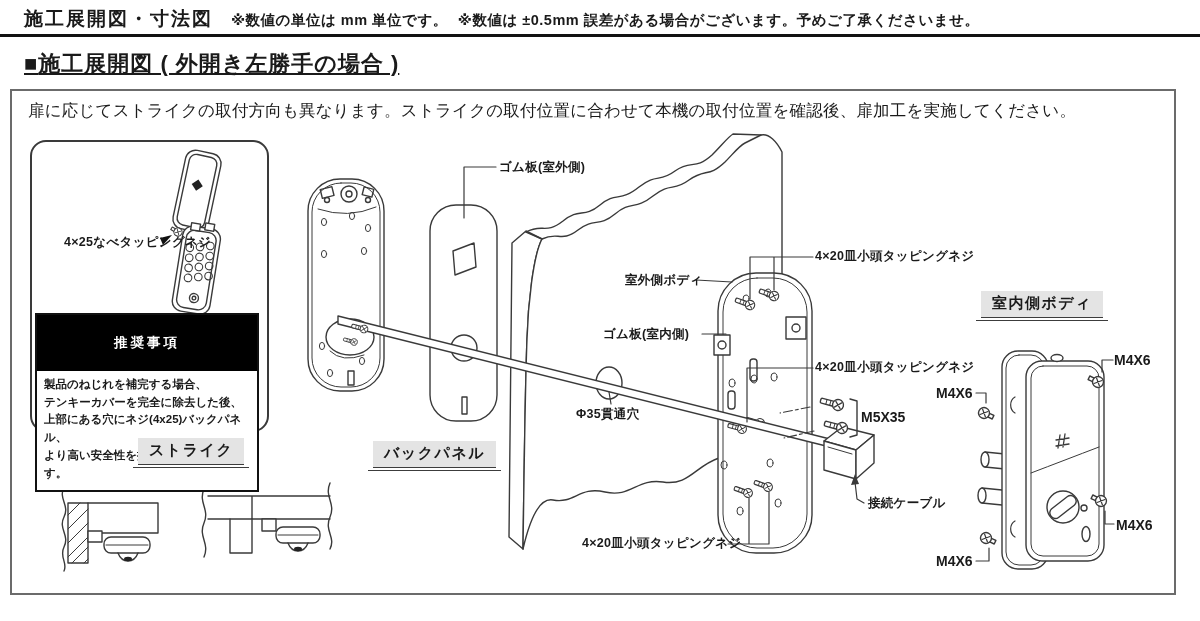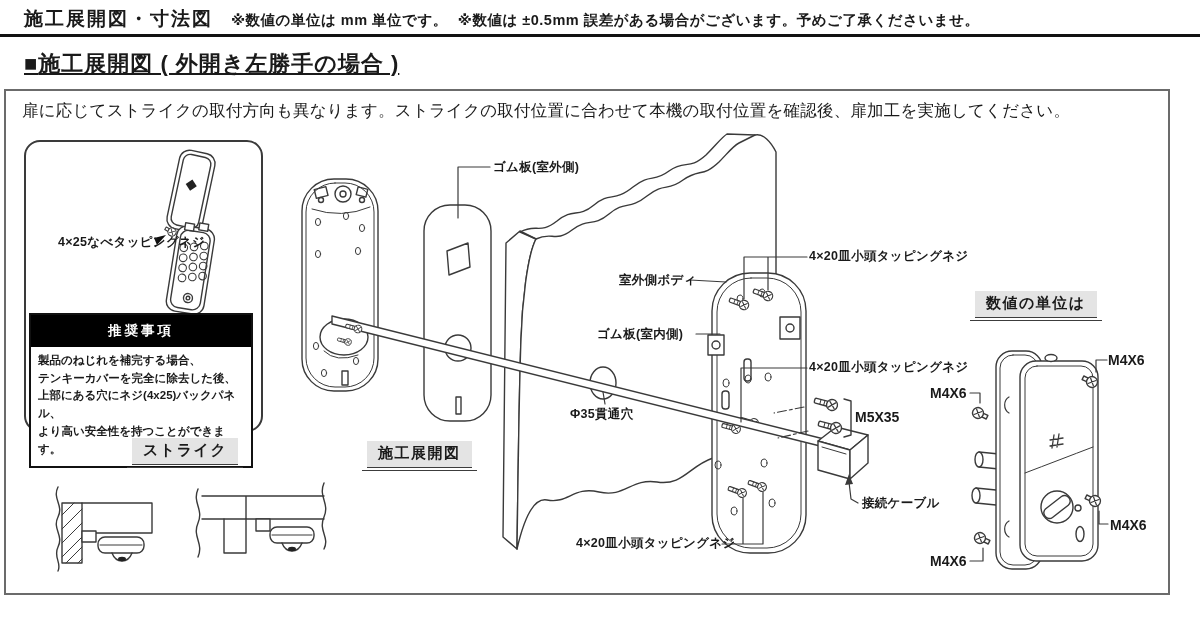--- a/index.html
+++ b/index.html
@@ -4,26 +4,26 @@
 <style>
   html,body{margin:0;padding:0;background:#fff;}
   body{width:1200px;height:621px;color:#1a1a1a;
        font-family:"Liberation Sans","DejaVu Sans",sans-serif;overflow:hidden;}
   .hdr{display:flex;align-items:baseline;padding:8px 14px 0 24px;}
   .title{font-size:19px;font-weight:bold;letter-spacing:2px;margin:0;line-height:1.2;}
   .notes{margin-left:18px;font-size:14.5px;font-weight:bold;letter-spacing:.5px;white-space:nowrap;}
   .notes span{margin-right:10px;text-align:right;}
   .rule{border:0;border-top:3px solid #111;margin:3px 0 0 0;}
   .sect{font-size:22px;font-weight:bold;letter-spacing:1px;margin:12px 0 10px 24px;text-decoration:underline;}
-  .dbox{position:relative;width:1162px;height:502px;margin-left:4px;border:2px solid #6b6b6b;background:#fff;}
+  .dbox{position:relative;width:1162px;height:502px;margin-left:10px;border:2px solid #6b6b6b;background:#fff;}
   .art{position:absolute;left:0;top:0;width:1162px;height:502px;}
   .instr{position:absolute;left:16px;top:9px;font-size:16.5px;letter-spacing:.2px;white-space:nowrap;z-index:3;}
   .inset{position:absolute;left:18px;top:49px;width:235px;height:288px;border:2px solid #3a3a3a;border-radius:16px;z-index:1;}
   .rec{position:absolute;left:23px;top:222px;width:220px;border:2px solid #111;background:#fff;z-index:4;}
-  .rec-h{background:#000;color:#fff;text-align:center;font-size:13.5px;font-weight:bold;letter-spacing:3px;padding:7px 0;}
+  .rec-h{background:#000;color:#fff;text-align:center;font-size:13.5px;font-weight:bold;letter-spacing:3px;padding:19px 0;}
   .rec-b{padding:5px 7px 7px;font-size:11.5px;font-weight:bold;line-height:1.55;}
   .lbl{position:absolute;font-size:12.5px;font-weight:bold;letter-spacing:.3px;white-space:nowrap;z-index:4;}
   .lbl.en{font-size:14px;letter-spacing:0;}
   .chip{position:absolute;background:#e4e4e4;font-size:15px;font-weight:bold;letter-spacing:1.5px;
         padding:3px 11px 4px;border-bottom:1px solid #3c3c3c;white-space:nowrap;z-index:4;}
   .chip::after{content:"";position:absolute;left:-5px;right:-5px;bottom:-4px;border-bottom:1px solid #3c3c3c;}
 </style>
 </head>
 <body>
 
@@ -261,22 +261,22 @@
     <div class="rec-b">
       <div>製品のねじれを補完する場合、</div>
       <div>テンキーカバーを完全に除去した後、</div>
       <div>上部にある穴にネジ(4x25)バックパネル、</div>
       <div>より高い安全性を持つことができます。</div>
     </div>
   </div>
 
   <div class="lbl" style="left:52px;top:143px;">4×25なべタッピングネジ</div>
   <div class="chip" style="left:126px;top:347px;">ストライク</div>
-  <div class="chip" style="left:361px;top:350px;">施工展開図</div>
-  <div class="chip" style="left:969px;top:200px;">数値の単位は</div>
+  <div class="chip" style="left:361px;top:350px;">バックパネル</div>
+  <div class="chip" style="left:969px;top:200px;">室内側ボディ</div>
   <div class="lbl" style="left:487px;top:68px;">ゴム板(室外側)</div>
   <div class="lbl" style="left:613px;top:181px;">室外側ボディ</div>
   <div class="lbl" style="left:591px;top:235px;">ゴム板(室内側)</div>
   <div class="lbl" style="left:564px;top:315px;">Φ35貫通穴</div>
   <div class="lbl" style="left:803px;top:157px;">4×20皿小頭タッピングネジ</div>
   <div class="lbl" style="left:803px;top:268px;">4×20皿小頭タッピングネジ</div>
   <div class="lbl" style="left:570px;top:444px;">4×20皿小頭タッピングネジ</div>
   <div class="lbl en" style="left:849px;top:318px;">M5X35</div>
   <div class="lbl" style="left:856px;top:404px;">接続ケーブル</div>
   <div class="lbl en" style="left:924px;top:294px;">M4X6</div>

